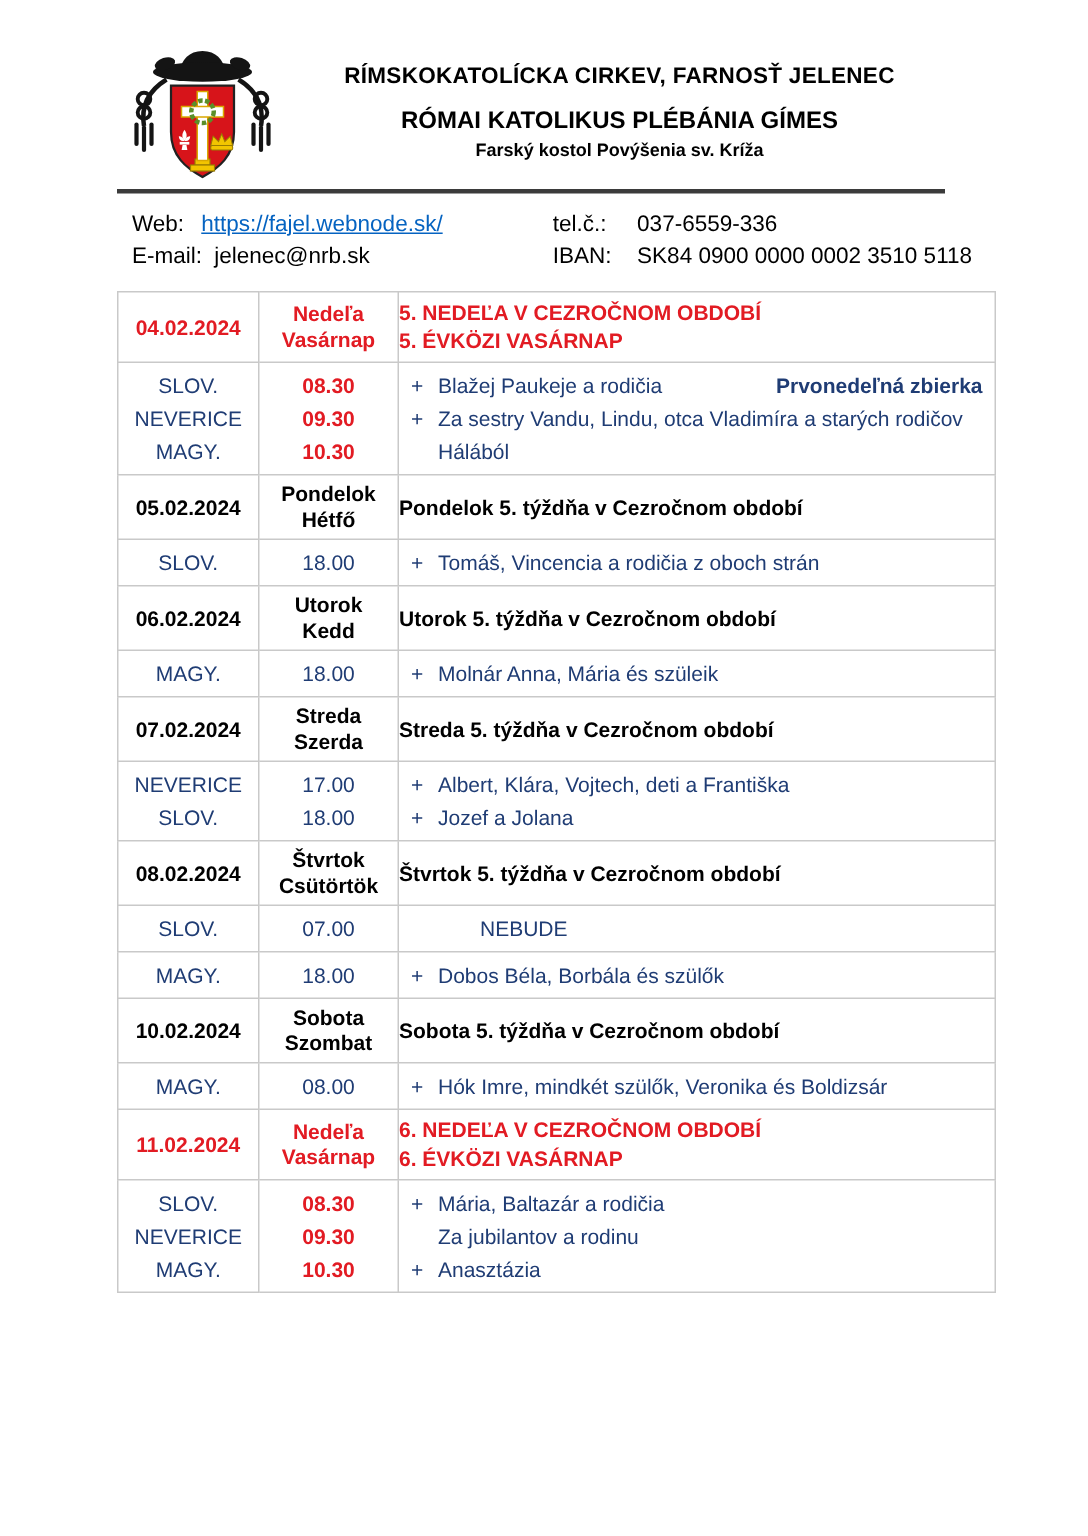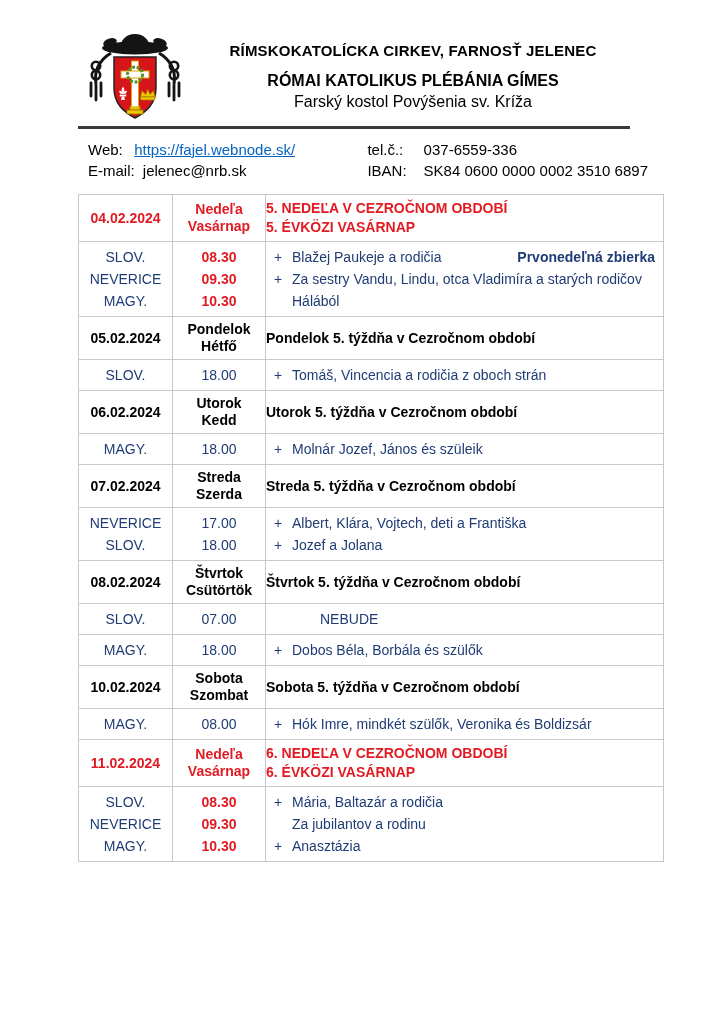--- a/index.html
+++ b/index.html
@@ -7,21 +7,21 @@
   .page {
     position:relative; width:725px; height:896px; background:#ffffff;
     font-family:"Liberation Sans", sans-serif; color:#000; overflow:hidden;
   }
   
   .hdr-area { position:absolute; top:28px; left:84px; width:556px; display:flex; }
   .logo { width:102px; height:102px; flex:0 0 102px; }
   .titles { flex:1; text-align:center; padding-top:14px; }
   .t1 { font-size:15px; font-weight:bold; letter-spacing:.2px; }
   .t2 { font-size:16px; font-weight:bold; margin-top:13px; }
-  .t3 { font-size:16px; font-weight:normal; margin-top:3px; }
+  .t3 { font-size:12px; font-weight:bold; margin-top:3px; }
   .rule { position:absolute; top:126px; left:78px; width:552px; height:3px; background:#3b3b3b; }
   
   .contact { position:absolute; top:139px; left:88px; width:560px; font-size:15px; display:flex; }
   .c-left { width:302px; }
   .c-right { flex:1; }
   .c-row { line-height:21px; white-space:nowrap; }
   .cl { display:inline-block; }
   .lbl-web { width:42px; }
   .lbl-mail { margin-right:4px; }
   .lbl-tel, .lbl-iban { width:52px; }
@@ -127,21 +127,21 @@
         <span>jelenec@nrb.sk</span>
       </div>
     </div>
     <div class="c-right">
       <div class="c-row">
         <span class="cl lbl-tel">tel.č.:</span>
         <span>037-6559-336</span>
       </div>
       <div class="c-row">
         <span class="cl lbl-iban">IBAN:</span>
-        <span>SK84 0600 0000 0002 3510 6897</span>
+        <span>SK84 0900 0000 0002 3510 5118</span>
       </div>
     </div>
   </div>
 
   <table class="sched">
     <colgroup>
         <col style="width:94px">
         <col style="width:93px">
         <col style="width:398px">
       </colgroup>
@@ -221,21 +221,21 @@
         <tr class="mass-row">
           <td class="c-place">
             <div class="m-line">MAGY.</div>
           </td>
           <td class="c-time">
             <div class="m-line m-time">18.00</div>
           </td>
           <td class="c-intentions">
             <div class="m-line m-int">
               <span class="plus">+</span>
-              <span class="m-text">Molnár Jozef, János és szüleik</span>
+              <span class="m-text">Molnár Anna, Mária és szüleik</span>
             </div>
           </td>
         </tr>
         <tr class="hdr-row">
           <td class="c-date">07.02.2024</td>
           <td class="c-day">
             <div>Streda</div>
             <div>Szerda</div>
           </td>
           <td class="c-title">

